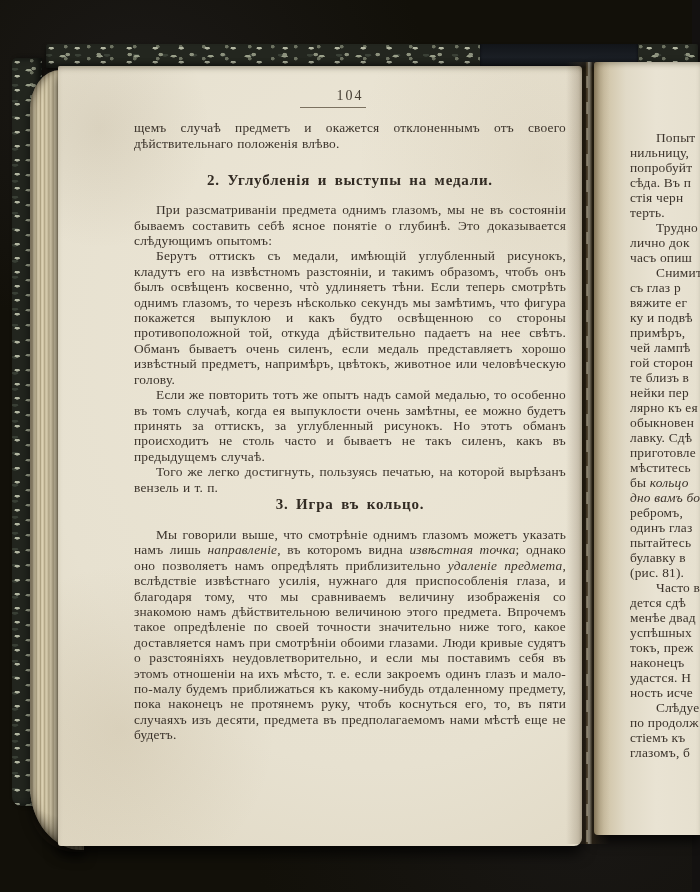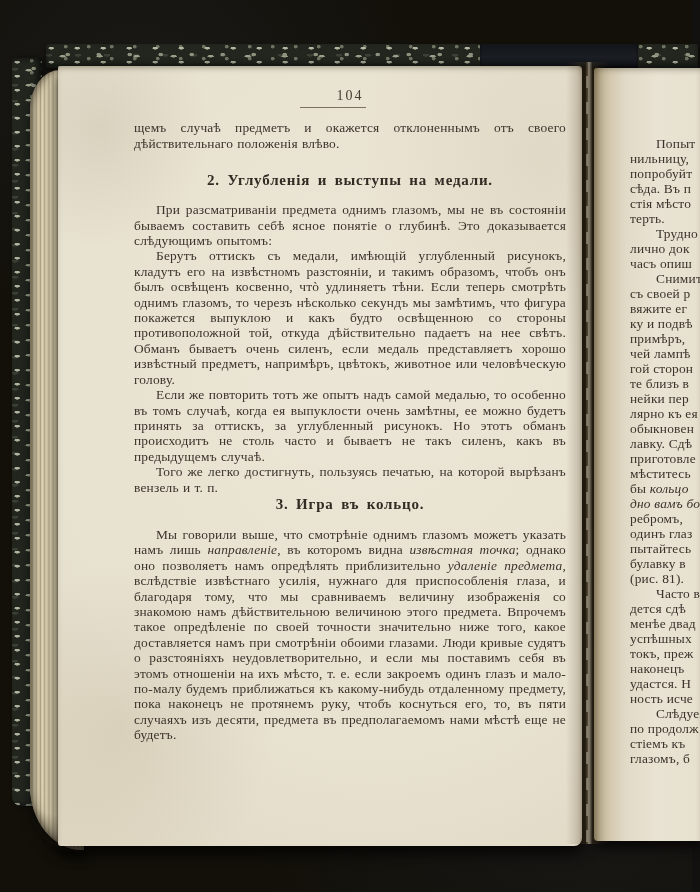--- a/index.html
+++ b/index.html
@@ -49,21 +49,21 @@
   .page{position:absolute;overflow:hidden;}
   .page-left{left:58px;top:66px;width:524px;height:780px;
     border-radius:2px 4px 8px 3px;
     background:radial-gradient(130% 110% at 60% 35%, #ece6d6 0%, #e7e1d0 50%, #ded6c1 78%, #cdc3a9 97%);
     box-shadow:0 8px 14px rgba(0,0,0,.75), inset 0 4px 6px -3px rgba(60,50,30,.5);}
   .page-left::before{content:"";position:absolute;inset:0;pointer-events:none;
     background:
       radial-gradient(42% 30% at 12% 85%, rgba(150,128,88,.14), transparent 70%),
       radial-gradient(50% 38% at 92% 12%, rgba(150,128,88,.10), transparent 70%),
       radial-gradient(30% 22% at 8% 8%, rgba(120,100,64,.12), transparent 70%);}
-  .page-right{left:594px;top:68px;width:106px;height:773px;
+  .page-right{left:594px;top:62px;width:106px;height:773px;
     background:linear-gradient(90deg,#ac9e7e 0px,#cbbf a2 9px,#cfc3a6 10px,#e1dac7 32px,#e9e3d3 62px,#e6e0cf 100%);
     background:linear-gradient(90deg,#ac9e7e 0px,#cfc3a6 10px,#e1dac7 32px,#e9e3d3 62px,#e6e0cf 100%);
     border-radius:3px 0 0 4px;
     box-shadow:0 7px 12px rgba(0,0,0,.7), inset 0 4px 6px -3px rgba(60,50,30,.45);}
   .gutter{position:absolute;left:566px;top:62px;width:44px;height:782px;pointer-events:none;
     background:linear-gradient(90deg,
       rgba(88,70,45,0) 0%, rgba(88,70,45,.22) 28%, rgba(56,42,22,.42) 44%,
       rgba(236,226,200,.55) 52%, rgba(70,54,30,.38) 60%, rgba(88,70,45,.12) 78%, transparent 100%);}
   .gutter::before{content:"";position:absolute;left:20px;top:0;width:2px;height:100%;
     background:repeating-linear-gradient(180deg, rgba(60,45,22,.5) 0 14px, rgba(200,188,160,.4) 14px 26px);}
@@ -112,27 +112,27 @@
       <p class="para"><span>Мы говорили выше, что смотрѣніе однимъ глазомъ можетъ указать намъ лишь </span><i>направленіе</i><span>, въ которомъ видна </span><i>извѣстная точка</i><span>; однако оно позволяетъ намъ опредѣлять приблизительно </span><i>удаленіе предмета</i><span>, вслѣдствіе извѣстнаго усилія, нужнаго для приспособленія глаза, и благодаря тому, что мы сравниваемъ величину изображенія со знакомою намъ дѣйствительною величиною этого предмета. Впрочемъ такое опредѣленіе по своей точности значительно ниже того, какое доставляется намъ при смотрѣніи обоими глазами. Люди кривые судятъ о разстояніяхъ неудовлетворительно, и если мы поставимъ себя въ этомъ отношеніи на ихъ мѣсто, т. е. если закроемъ одинъ глазъ и мало-по-малу будемъ приближаться къ какому-нибудь отдаленному предмету, пока наконецъ не протянемъ руку, чтобъ коснуться его, то, въ пяти случаяхъ изъ десяти, предмета въ предполагаемомъ нами мѣстѣ еще не будетъ.</span></p>
     </div>
   </div>
 
   <div class="page page-right">
     <div class="right-textblock">
         <div class="frag indent"><span>Попыт</span></div>
         <div class="frag"><span>нильницу,</span></div>
         <div class="frag"><span>попробуйт</span></div>
         <div class="frag"><span>сѣда. Въ п</span></div>
-        <div class="frag"><span>стія мѣсто</span></div>
+        <div class="frag"><span>стія черн</span></div>
         <div class="frag"><span>терть.</span></div>
         <div class="frag indent"><span>Трудно</span></div>
         <div class="frag"><span>лично док</span></div>
         <div class="frag"><span>часъ опиш</span></div>
         <div class="frag indent"><span>Снимите</span></div>
-        <div class="frag"><span>съ своей р</span></div>
+        <div class="frag"><span>съ глаз р</span></div>
         <div class="frag"><span>вяжите ег</span></div>
         <div class="frag"><span>ку и подвѣ</span></div>
         <div class="frag"><span>примѣръ,</span></div>
         <div class="frag"><span>чей лампѣ</span></div>
         <div class="frag"><span>гой сторон</span></div>
         <div class="frag"><span>те близъ в</span></div>
         <div class="frag"><span>нейки пер</span></div>
         <div class="frag"><span>лярно къ ея</span></div>
         <div class="frag"><span>обыкновен</span></div>
         <div class="frag"><span>лавку. Сдѣ</span></div>

